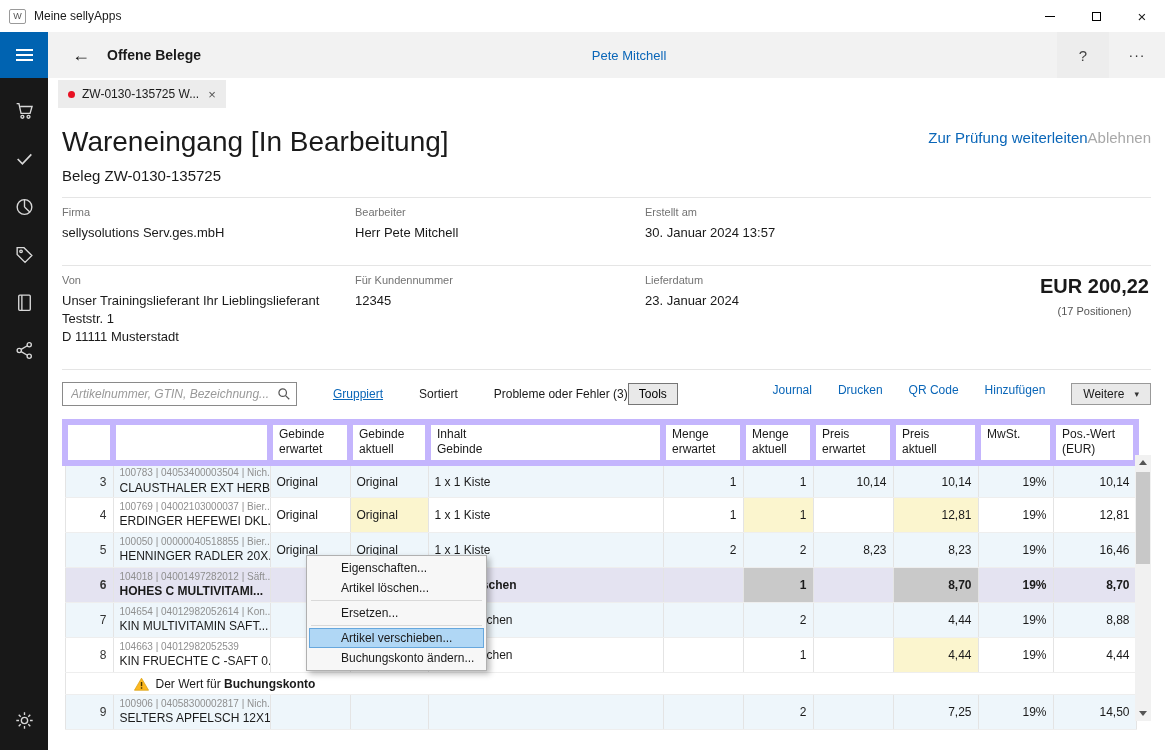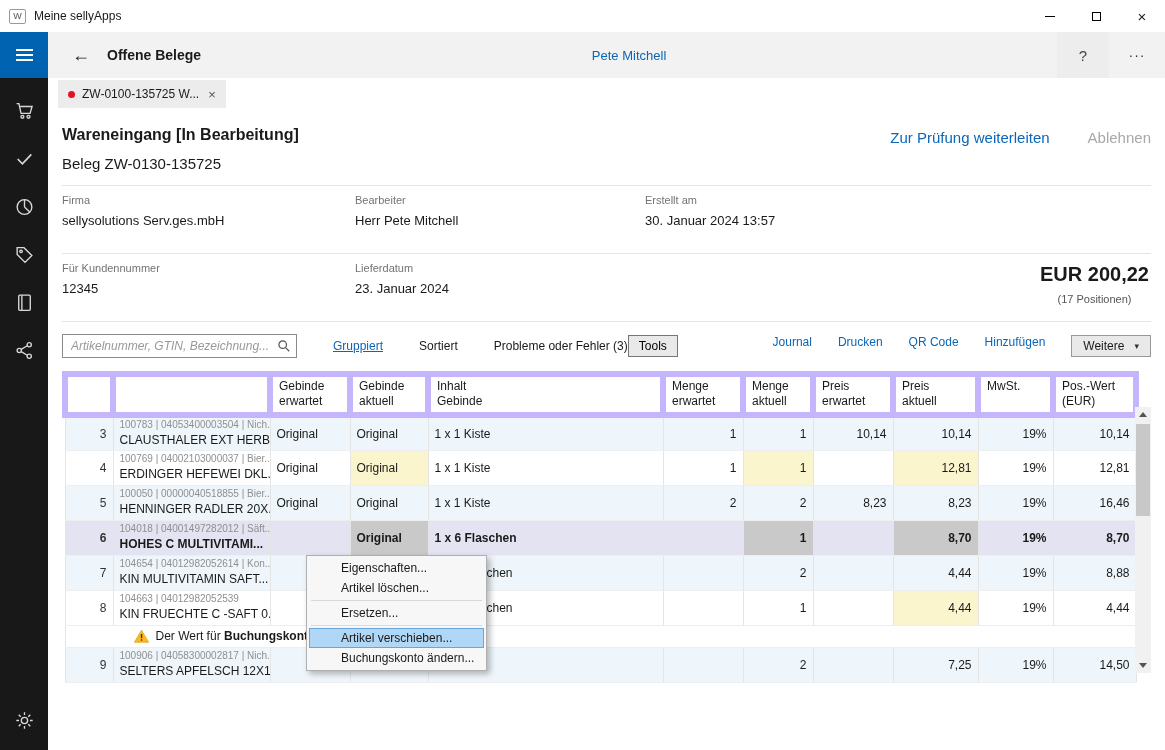--- a/index.html
+++ b/index.html
@@ -36,22 +36,22 @@
 
   
   .tabstrip{height:30px;background:#fff;display:flex;align-items:flex-end;padding-left:10px;flex:none}
   .tab{height:28px;background:#ececec;display:flex;align-items:center;padding:0 10px;gap:7px;font-size:12px;cursor:pointer}
   .tab-dot{width:7px;height:7px;border-radius:50%;background:#e81123;flex:none}
   .tab-close{font-size:13px;color:#555;margin-left:2px}
 
   
   .main{flex:1;padding:0 14px;position:relative;min-height:0}
   .doc-header{display:flex;align-items:flex-start;margin-top:18px}
-  h1{font-size:16px;font-weight:bold;white-space:nowrap}
-  .doc-actions{margin-left:auto;display:flex;gap:38px;font-size:15px;margin-top:3px;white-space:nowrap}
+  h1{font-size:28px;font-weight:normal;white-space:nowrap}
+  .doc-actions{margin-left:auto;display:flex;font-size:15px;margin-top:3px;white-space:nowrap}
   .link{color:#0a66b8;cursor:pointer;text-decoration:none}
   .action-reject{color:#a8a8a8;cursor:pointer}
   .beleg{font-size:15px;margin-top:9px}
   .divider{border-top:1px solid #e5e5e5;margin-top:13px}
   .fields-row{display:grid;grid-template-columns:293px 290px 1fr;padding:8px 0 10px;position:relative}
   .f-label{font-size:11px;color:#737373}
   .f-value{font-size:13px;margin-top:6px;line-height:1.38}
   .total-block{position:absolute;right:2px;top:9px;text-align:center}
   .total-amount{font-size:20px;font-weight:bold}
   .total-positions{font-size:11px;color:#555;margin-top:7px}
@@ -184,21 +184,21 @@
       <span class="topbar-user">Pete Mitchell</span>
       <span class="help-btn">
           <span>?</span>
         </span>
       <span class="more-btn"><span>···</span></span>
     </div>
 
     <div class="tabstrip">
       <div class="tab">
         <span class="tab-dot"></span>
-        <span>ZW-0100-135725 W...</span>
+        <span>ZW-0130-135725 W...</span>
         <span class="tab-close">×</span>
       </div>
     </div>
 
     <div class="main">
       <div class="doc-header">
         <h1>Wareneingang [In Bearbeitung]</h1>
         <div class="doc-actions">
           <span class="link">Zur Prüfung weiterleiten</span>
           <span class="action-reject">Ablehnen</span>
@@ -219,20 +219,28 @@
         </div>
         <div>
           <div class="f-label">Erstellt am</div>
           <div class="f-value">30. Januar 2024 13:57</div>
         </div>
       </div>
 
       <div class="divider"></div>
 
       <div class="fields-row">
+        <div>
+          <div class="f-label">Von</div>
+          <div class="f-value">
+            <div>Unser Trainingslieferant Ihr Lieblingslieferant</div>
+            <div>Teststr. 1</div>
+            <div>D 11111 Musterstadt</div>
+          </div>
+        </div>
         <div>
           <div class="f-label">Für Kundennummer</div>
           <div class="f-value">12345</div>
         </div>
         <div>
           <div class="f-label">Lieferdatum</div>
           <div class="f-value">23. Januar 2024</div>
         </div>
         <div class="total-block">
           <div class="total-amount">EUR 200,22</div>

